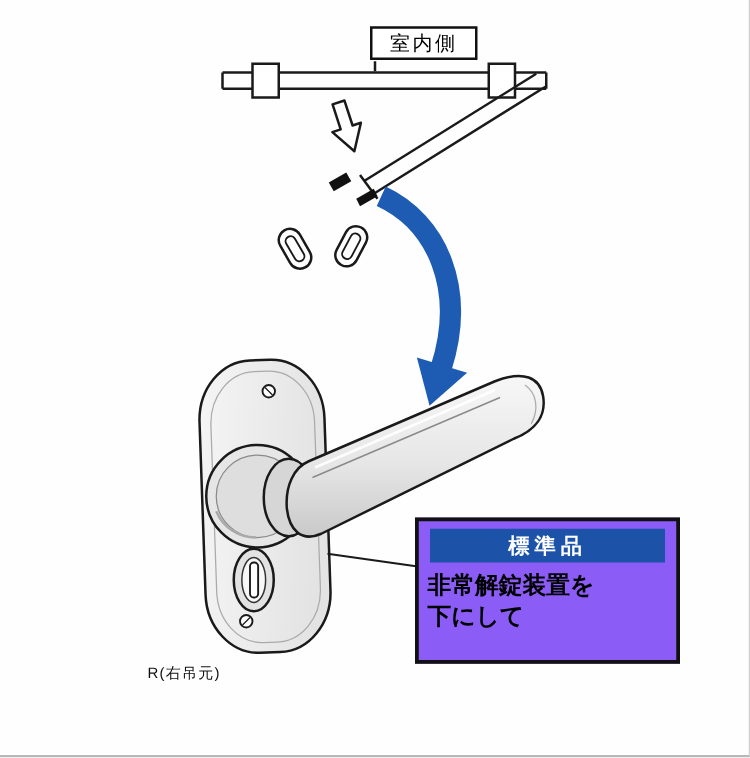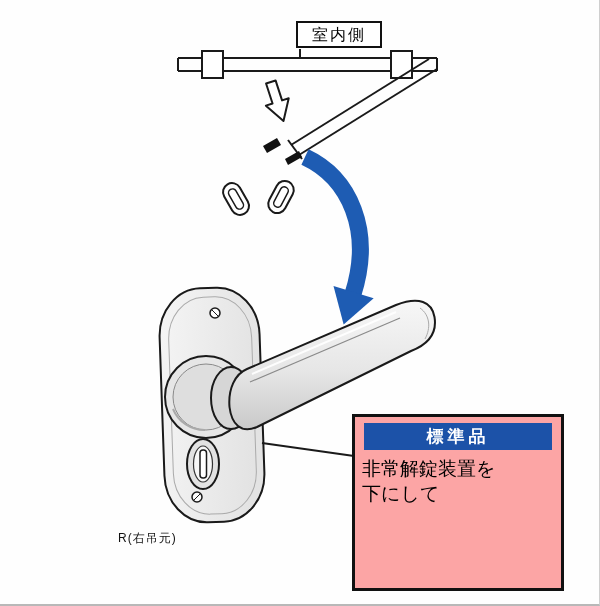--- a/index.html
+++ b/index.html
@@ -22,38 +22,38 @@
     border:2px solid #111;
     background:#fff;
     display:flex; align-items:flex-end; justify-content:center;
     font-size:16px; letter-spacing:2px; color:#000;
     box-sizing:border-box;
     margin-left:39px;
   }
 
   .callout {
     position:absolute;
-    left:352px; top:414px;
-    width:212px; height:177px;
+    left:332px; top:414px;
+    width:212px; height:117px;
     border:3px solid #111;
-    background:#fca5a5;
+    background:#8b5cf6;
     box-sizing:border-box;
   }
   .badge {
     margin:6px 9px 3px 9px;
     height:27px;
     background:#1c52a8;
     color:#fff;
     font-size:17px; font-weight:bold; letter-spacing:4px;
     display:flex; align-items:center; justify-content:center;
   }
   .note {
     padding:3px 7px 0 7px;
     font-size:19px; line-height:1.32;
-    color:#000; font-weight:400;
+    color:#000; font-weight:700;
   }
   .note div { white-space:nowrap; }
 
   .r-label {
     position:absolute;
     left:118px; top:530px;
     font-size:12px; color:#111; letter-spacing:1px;
   }
 </style>
 </head>

